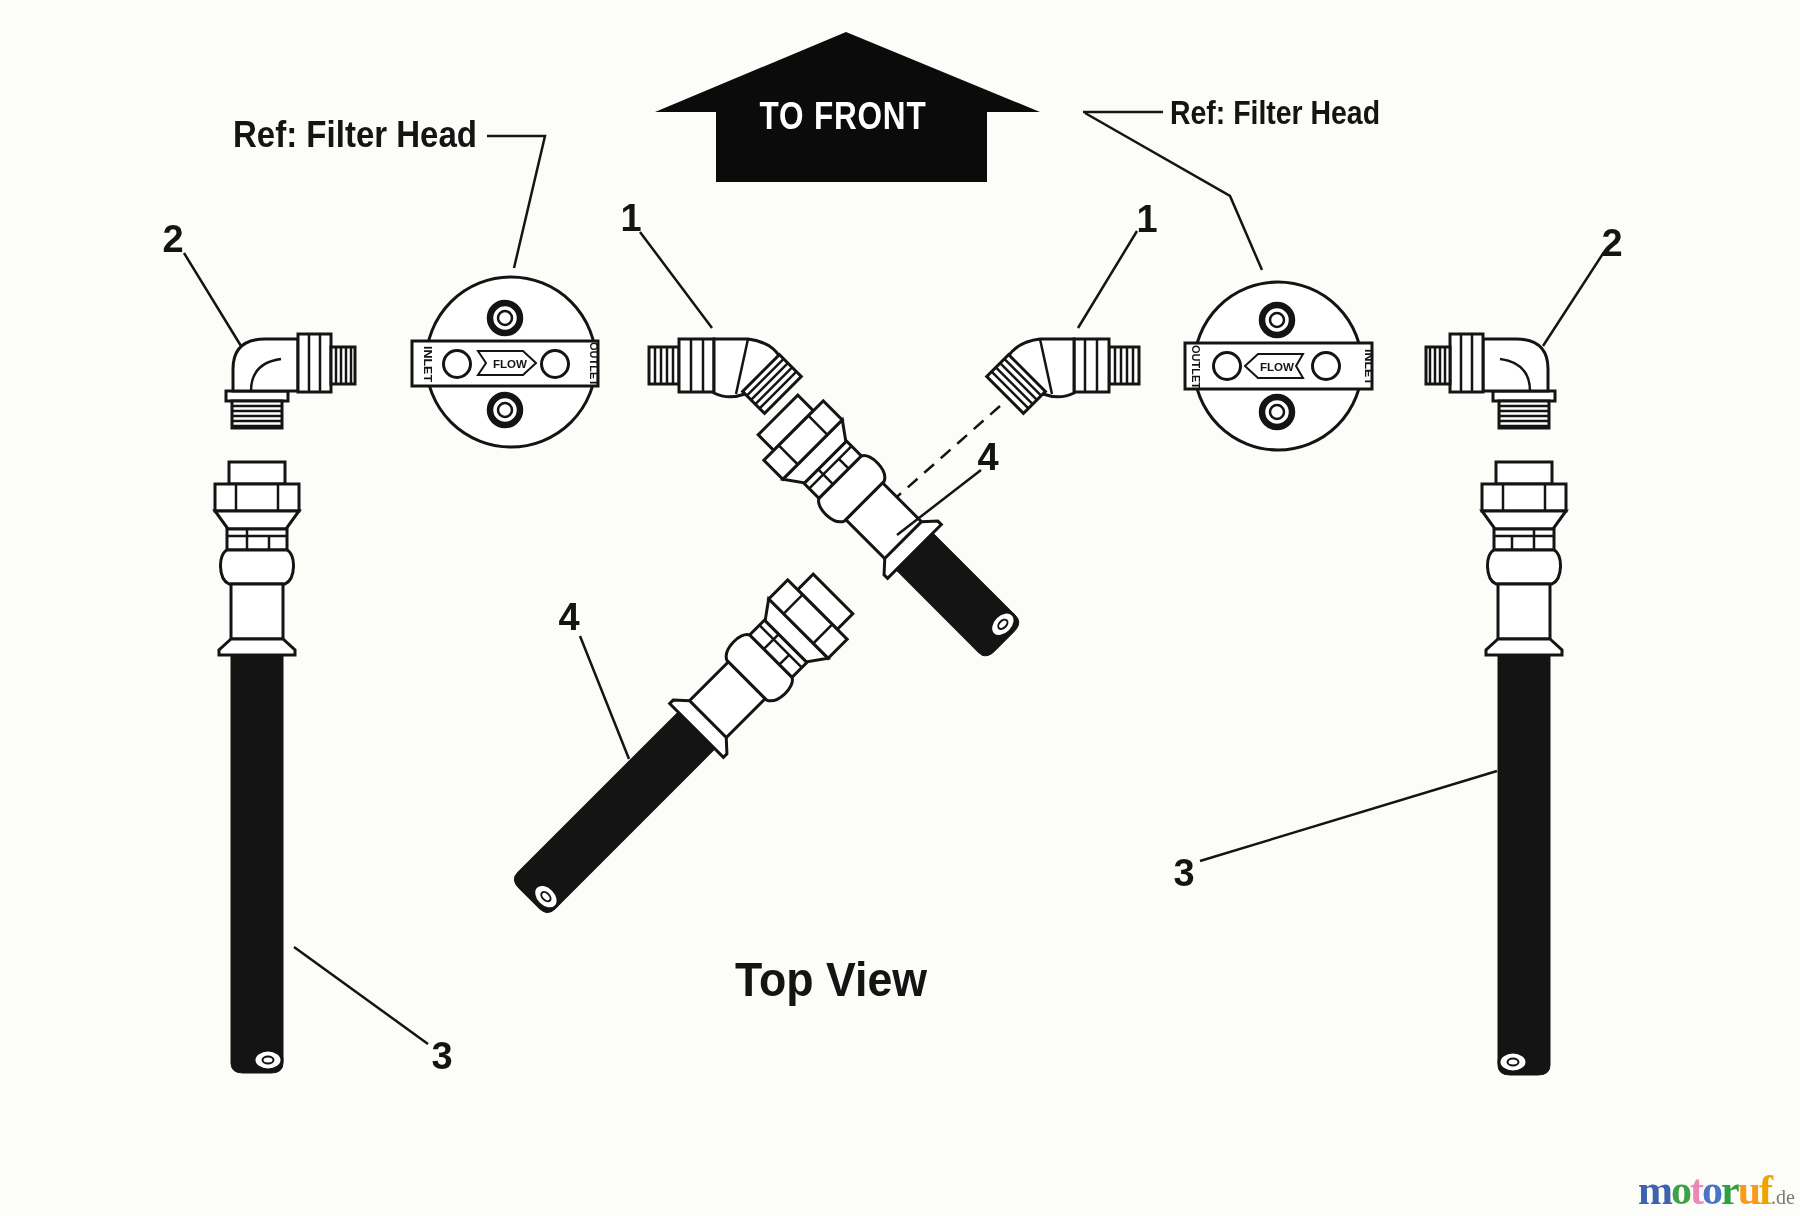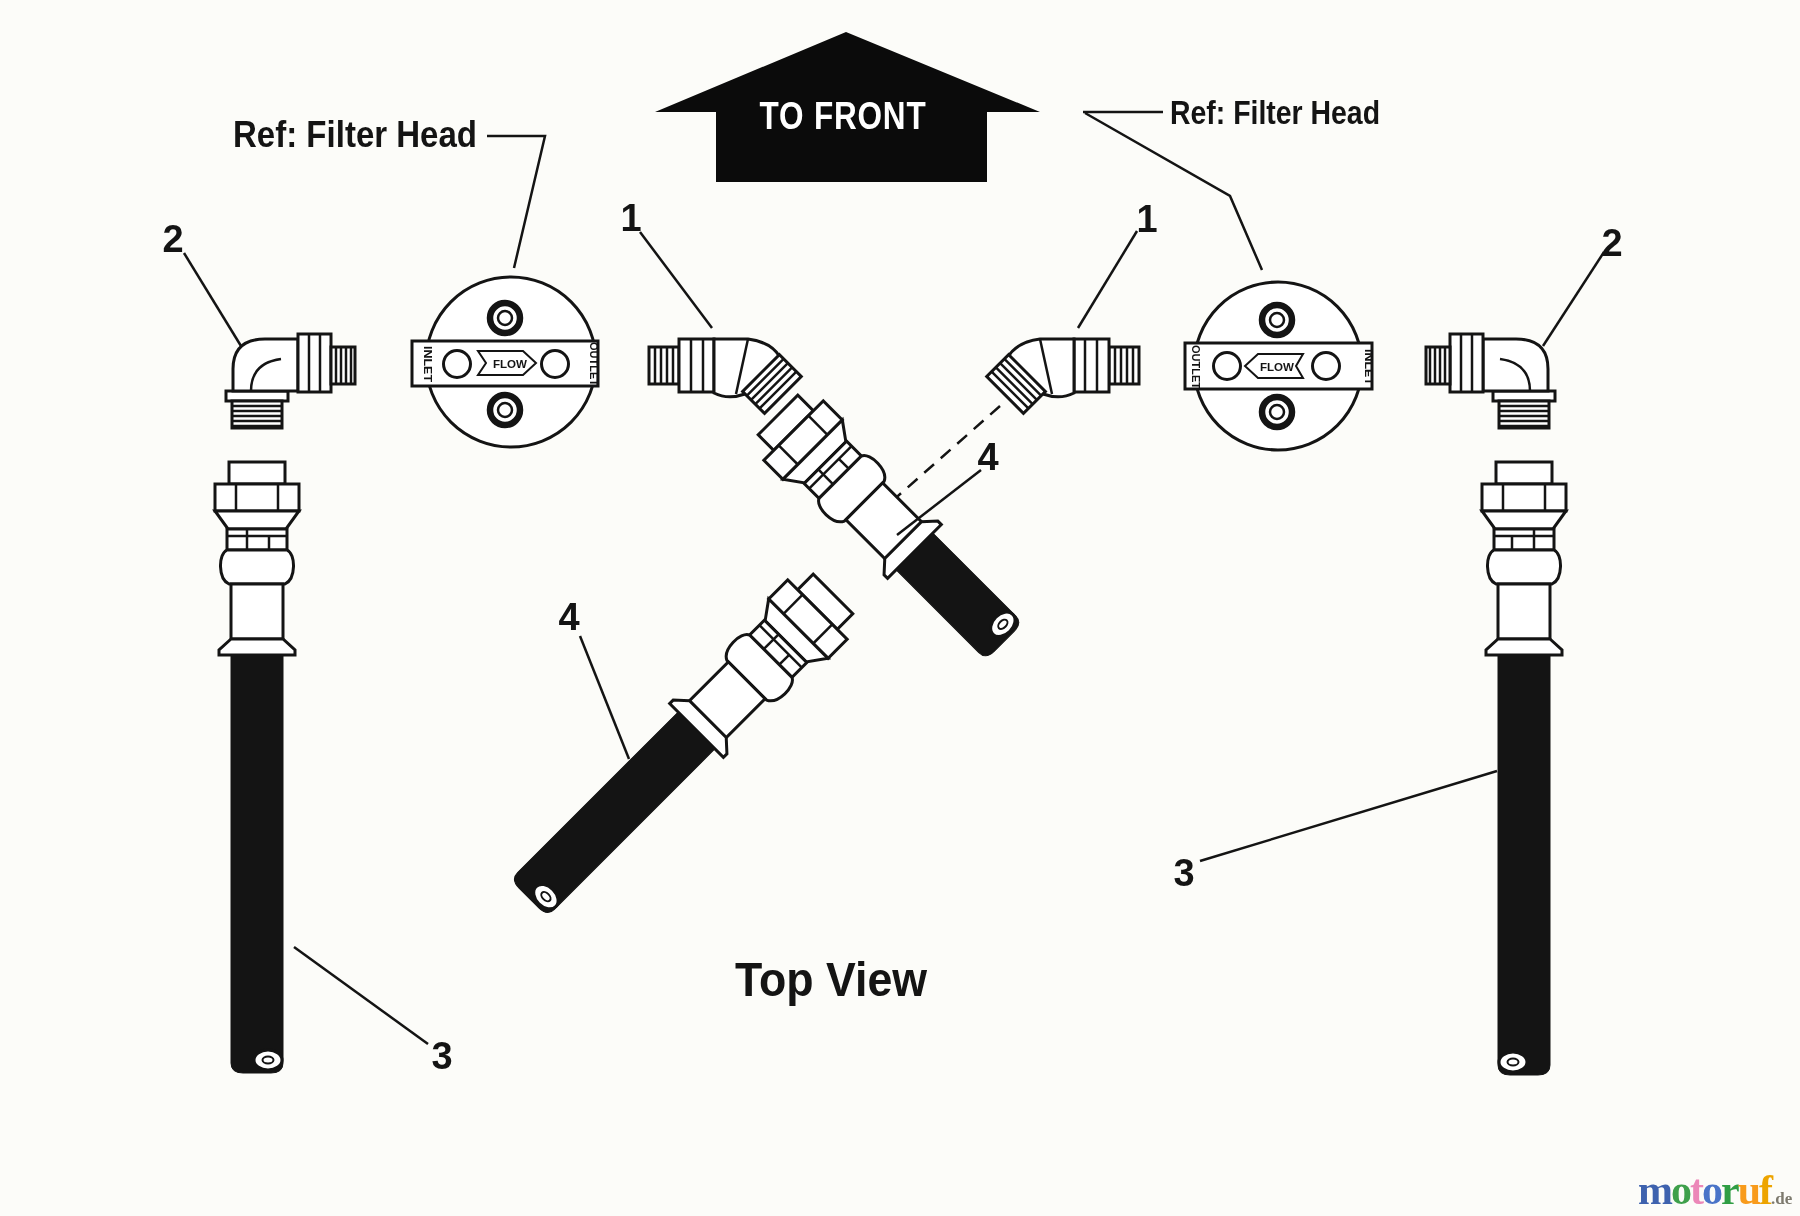--- a/index.html
+++ b/index.html
@@ -14,21 +14,21 @@
   text   { fill:var(--ink); }
   .num    { font:bold 38px "Liberation Sans", sans-serif; }
   .reflbl { font:bold 36px "Liberation Sans", sans-serif; }
   .reflbl2{ font:bold 33px "Liberation Sans", sans-serif; }
   .caption{ font:bold 48px "Liberation Sans", sans-serif; }
   .arrtxt { font:bold 38px "Liberation Sans", sans-serif; fill:#ffffff; letter-spacing:1px; }
   .tiny   { font:bold 10px "Liberation Sans", sans-serif; }
   .flowtxt{ font:bold 11px "Liberation Sans", sans-serif; }
   .logo { position:absolute; left:1638px; top:1166px; font-family:"Liberation Serif", serif;
           font-weight:bold; font-size:42px; letter-spacing:-2px; white-space:nowrap; }
-  .logo .suffix { font-size:17px; letter-spacing:0; font-weight:bold; }
+  .logo .suffix { font-size:20px; letter-spacing:0; font-weight:normal; }
 </style>
 </head>
 <body style="background: rgb(252, 252, 249);">
 
 <svg id="stage" width="1800" height="1216" viewBox="0 0 1800 1216">
 
   <defs>
 
     <g id="hfit">
       <rect class="shape" x="-28" y="0" width="56" height="22"></rect>

